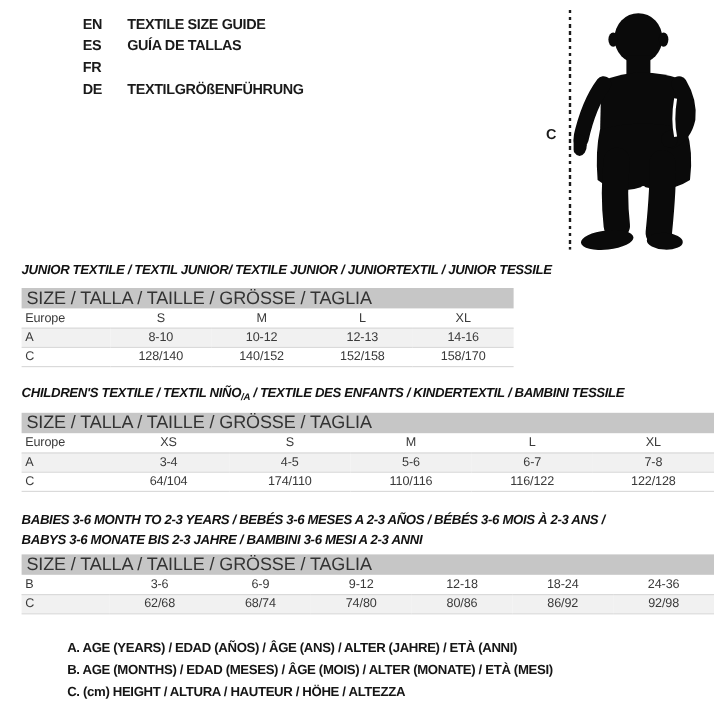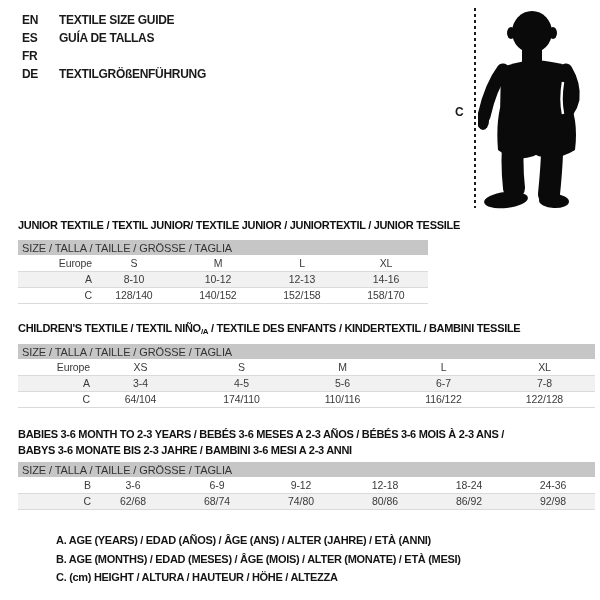--- a/index.html
+++ b/index.html
@@ -8,53 +8,53 @@
     position: relative;
     width: 600px; height: 600px;
     background: #ffffff;
     font-family: "Liberation Sans", sans-serif;
     overflow: hidden;
     color: #1a1a1a;
   }
 
   
   .lang-block { position: absolute; left: 22px; top: 11px; }
-  .lang-row { display: flex; height: 18px; align-items: center; }
+  .lang-row { display: flex; height: 18px; align-items: center; margin-left: 47px; }
   .lang-code { width: 37px; font-weight: bold; font-size: 12px; letter-spacing: -0.3px; }
   .lang-label { font-weight: bold; font-size: 12px; letter-spacing: -0.3px; white-space: nowrap; }
 
   
   .measure-line {
     position: absolute; left: 474px; top: 8px; width: 2px; height: 200px;
     background-image: repeating-linear-gradient(to bottom, #1c1c1c 0 3px, transparent 3px 6px);
   }
   .measure-label { position: absolute; left: 455px; top: 105px; font-weight: bold; font-size: 12px; }
   .figure-svg { position: absolute; left: 478px; top: 4px; }
 
   
   .tbl-title {
     position: absolute; left: 18px;
     font-weight: bold; font-size: 11px; letter-spacing: -0.3px;
-    color: #111; white-space: nowrap;
+    color: #111; white-space: nowrap; font-style: italic;
   }
   .tbl-title sub { font-size: 8px; vertical-align: -2px; }
   .tbl-title.twoline { line-height: 15.5px; }
 
   
   .size-table {
     position: absolute; left: 18px;
     border-collapse: collapse; table-layout: fixed;
     font-size: 10.5px; color: #3a3a3a; letter-spacing: -0.1px;
   }
   .size-table td { height: 16px; padding: 0; text-align: center; border-bottom: 1px solid #dadada; }
-  .size-table td.rowlabel { text-align: right; padding-left: 3px; margin-top: 28px; }
+  .size-table td.rowlabel { text-align: left; padding-left: 3px; margin-top: 28px; }
   .size-table tr.band td {
     background: #c6c6c6; color: #333;
     text-align: left; padding-left: 4px; height: 15px;
-    border-bottom: none; font-size: 11px;
+    border-bottom: none; font-size: 15px;
   }
   .size-table tr.alt td { background: #f1f1f1; }
 
   
   .notes { position: absolute; left: 20px; top: 531px; }
   .note-line {
     font-weight: bold; font-size: 11px; letter-spacing: -0.3px;
     line-height: 18.5px; color: #151515; white-space: nowrap; margin-left: 36px;
   }
 </style>

